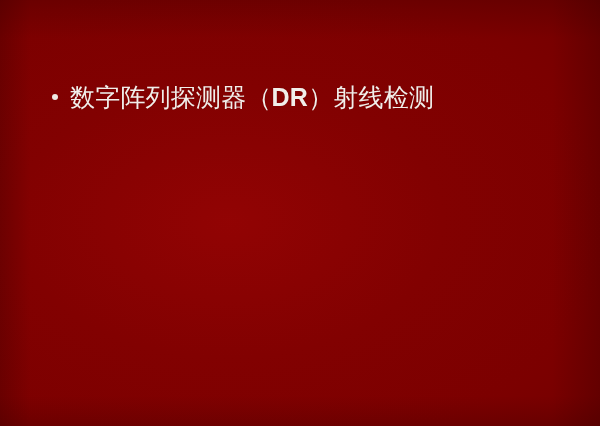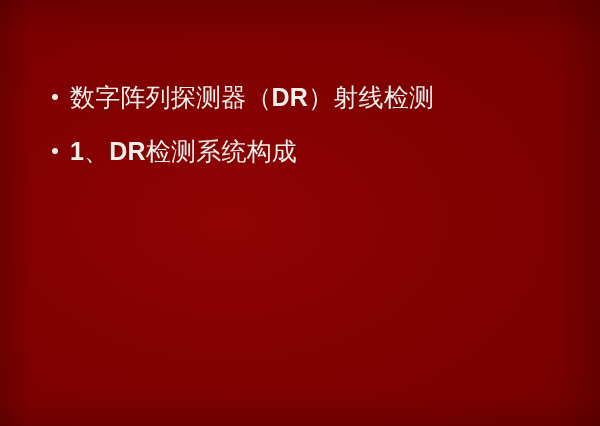--- a/index.html
+++ b/index.html
@@ -115,25 +115,17 @@
 
     <div class="bullet-line">
       <span class="bullet-marker">
           <i></i>
         </span>
       <span class="bullet-text">
         <span class="cjk">数字阵列探测器（</span><span class="lat">DR</span><span class="cjk">）射线检测</span>
       </span>
     </div>
 
-    <div class="bullet-line">
-      <span class="bullet-marker">
-          <i></i>
-        </span>
-      <span class="bullet-text">
-        <span class="lat">1</span><span class="cjk">、</span><span class="lat">DR</span><span class="cjk">检测系统构成</span>
-      </span>
-    </div>
 
 
 
   </div>
 </div>
 
 </body></html>

